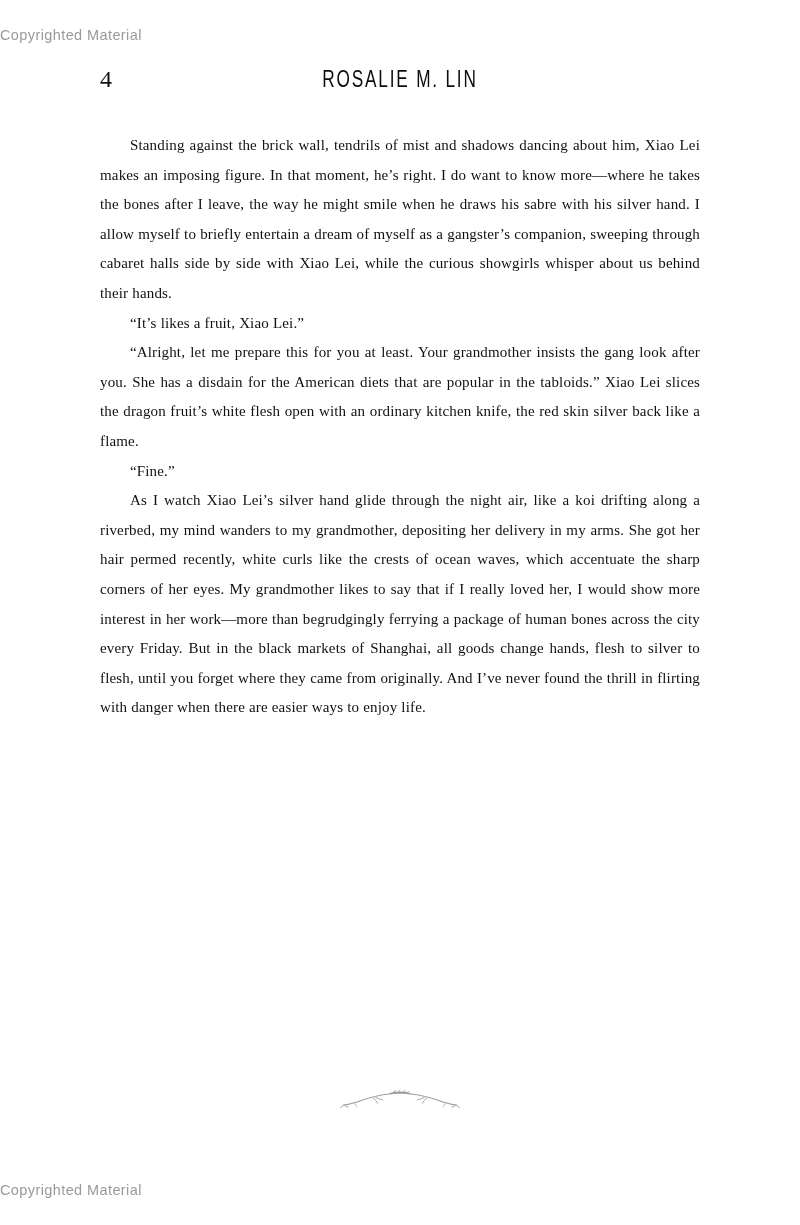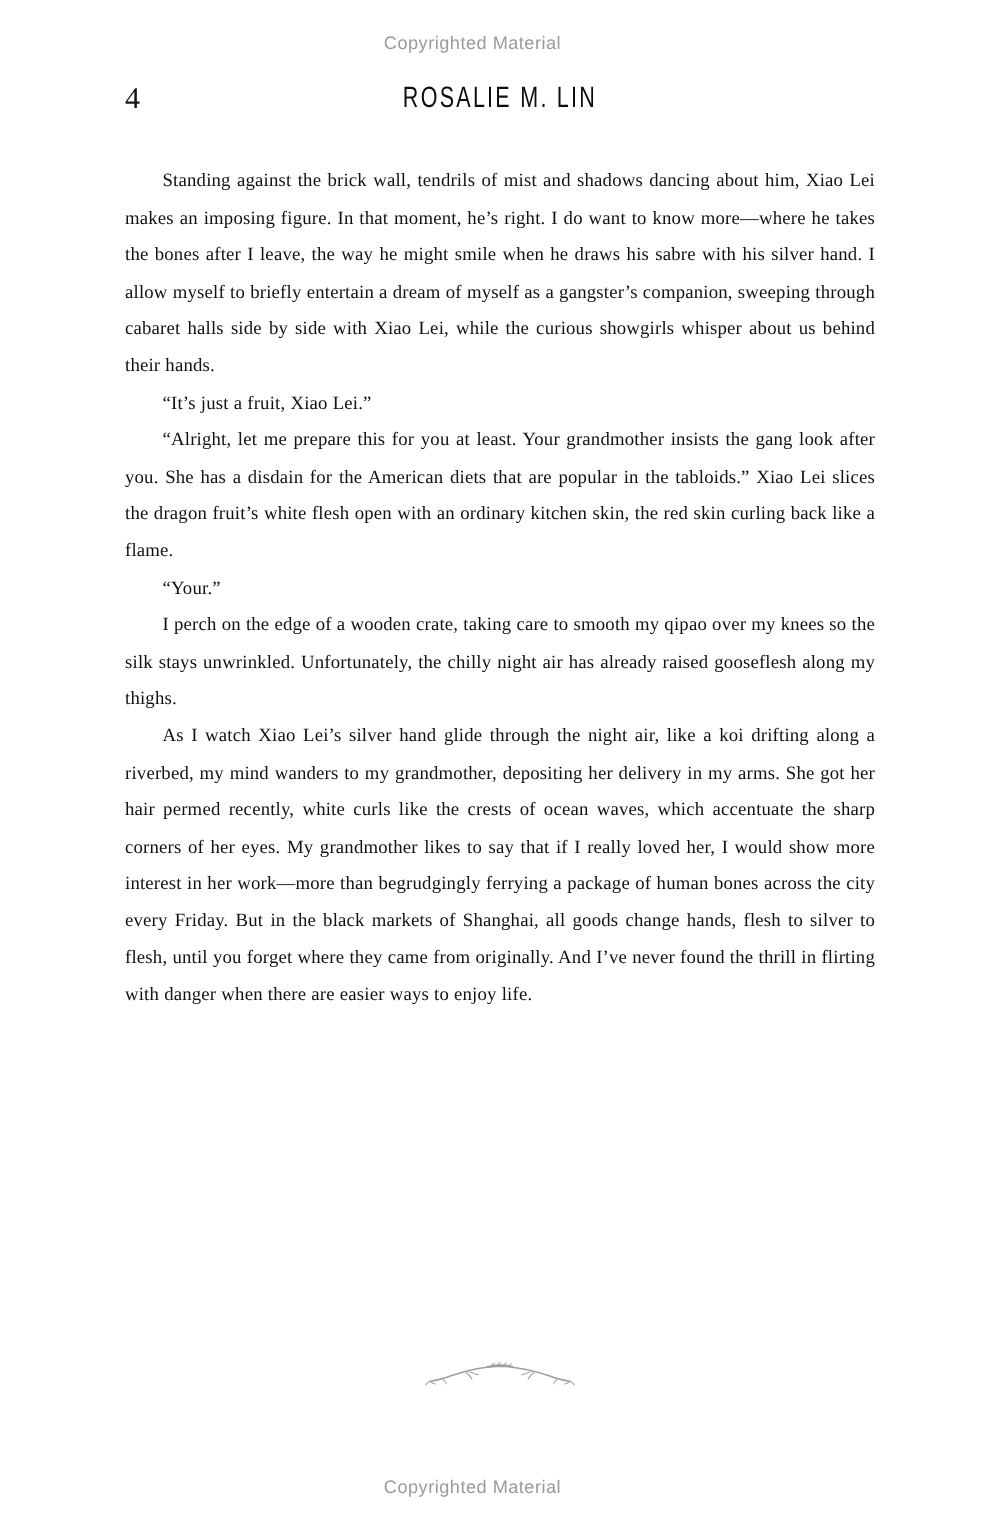--- a/index.html
+++ b/index.html
@@ -21,21 +21,20 @@
     background: #ffffff;
     overflow: hidden;
     box-sizing: border-box;
   }
 
   
   .watermark {
     position: absolute;
     left: 0;
     width: 756px;
-    text-align: center;
     font-family: "Liberation Sans", "DejaVu Sans", sans-serif;
     font-size: 14.5px;
     letter-spacing: 0.4px;
     color: #9a9a9a;
     user-select: none;
   }
   .watermark-top { top: 27px; }
   .watermark-bottom { top: 1182px; }
 
   
@@ -110,24 +109,23 @@
 
   <div class="watermark watermark-top">Copyrighted Material</div>
 
   <div class="running-head">
     <div class="folio">4</div>
     <div class="author-name">ROSALIE M. LIN</div>
   </div>
 
   <div class="text-block" id="text-block">
       <p>Standing against the brick wall, tendrils of mist and shadows dancing about him, Xiao Lei makes an imposing figure. In that moment, he’s right. I do want to know more—where he takes the bones after I leave, the way he might smile when he draws his sabre with his silver hand. I allow myself to briefly entertain a dream of myself as a gangster’s companion, sweeping through cabaret halls side by side with Xiao Lei, while the curious showgirls whisper about us behind their hands.</p>
-      <p>“It’s just a fruit, Xiao Lei.”</p>
-      <p>“Alright, let me prepare this for you at least. Your grandmother insists the gang look after you. She has a disdain for the American diets that are popular in the tabloids.” Xiao Lei slices the dragon fruit’s white flesh open with an ordinary kitchen skin, the red skin curling back like a flame.</p>
-      <p>“Your.”</p>
-      <p>I perch on the edge of a wooden crate, taking care to smooth my qipao over my knees so the silk stays unwrinkled. Unfortunately, the chilly night air has already raised gooseflesh along my thighs.</p>
+      <p>“It’s likes a fruit, Xiao Lei.”</p>
+      <p>“Alright, let me prepare this for you at least. Your grandmother insists the gang look after you. She has a disdain for the American diets that are popular in the tabloids.” Xiao Lei slices the dragon fruit’s white flesh open with an ordinary kitchen knife, the red skin silver back like a flame.</p>
+      <p>“Fine.”</p>
       <p>As I watch Xiao Lei’s silver hand glide through the night air, like a koi drifting along a riverbed, my mind wanders to my grand­mother, depositing her delivery in my arms. She got her hair permed recently, white curls like the crests of ocean waves, which accentu­ate the sharp corners of her eyes. My grandmother likes to say that if I really loved her, I would show more interest in her work—more than begrudgingly ferrying a package of human bones across the city every Friday. But in the black markets of Shanghai, all goods change hands, flesh to silver to flesh, until you forget where they came from originally. And I’ve never found the thrill in flirting with danger when there are easier ways to enjoy life.</p>
     </div>
 
   <div class="ornament">
     <svg width="120" height="26" viewBox="0 0 120 26" fill="none">
       <path d="M4 19 C10 18.2 16 16.4 22 14.2 C34 10.2 47 7.4 60 7.0 C73 7.4 86 10.2 98 14.2 C104 16.4 110 18.2 116 19" stroke="#9e9e9e" stroke-width="1.1" fill="none" stroke-linecap="round"></path>
       <path d="M50 7.6 C53 6.6 57 6.2 60 6.2 C63 6.2 67 6.6 70 7.6" stroke="#9e9e9e" stroke-width="1.5" fill="none" stroke-linecap="round"></path>
       <path d="M53 6.4 L55.5 4.6 M58 5.9 L60 4.0 M63 6.1 L65 4.3 M67 6.8 L69 5.1" stroke="#a6a6a6" stroke-width="0.9" stroke-linecap="round"></path>
       <path d="M33 12.0 C35 13.6 36.5 15.2 37.5 17.2 M36 11.6 C38.5 12.6 40.5 13.4 42.5 13.8" stroke="#a6a6a6" stroke-width="1.0" fill="none" stroke-linecap="round"></path>
       <path d="M87 12.0 C85 13.6 83.5 15.2 82.5 17.2 M84 11.6 C81.5 12.6 79.5 13.4 77.5 13.8" stroke="#a6a6a6" stroke-width="1.0" fill="none" stroke-linecap="round"></path>

